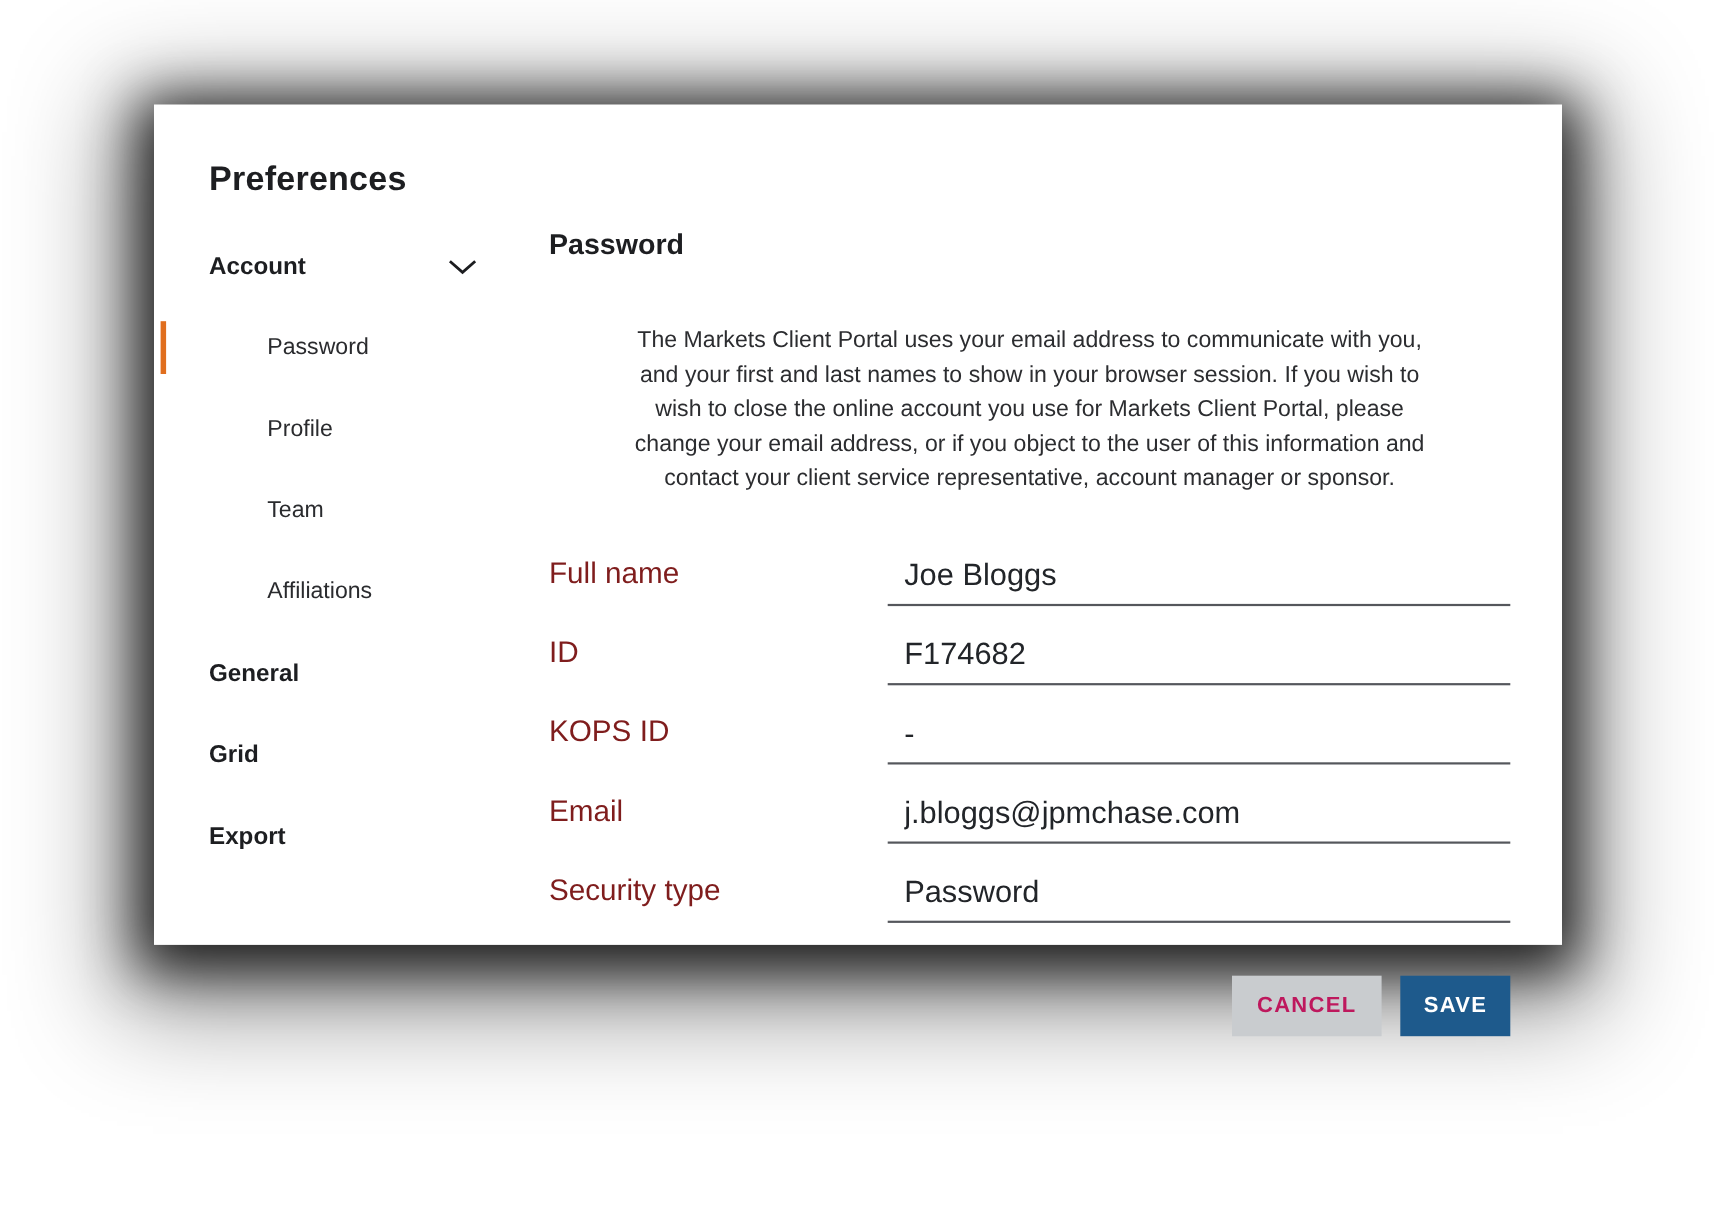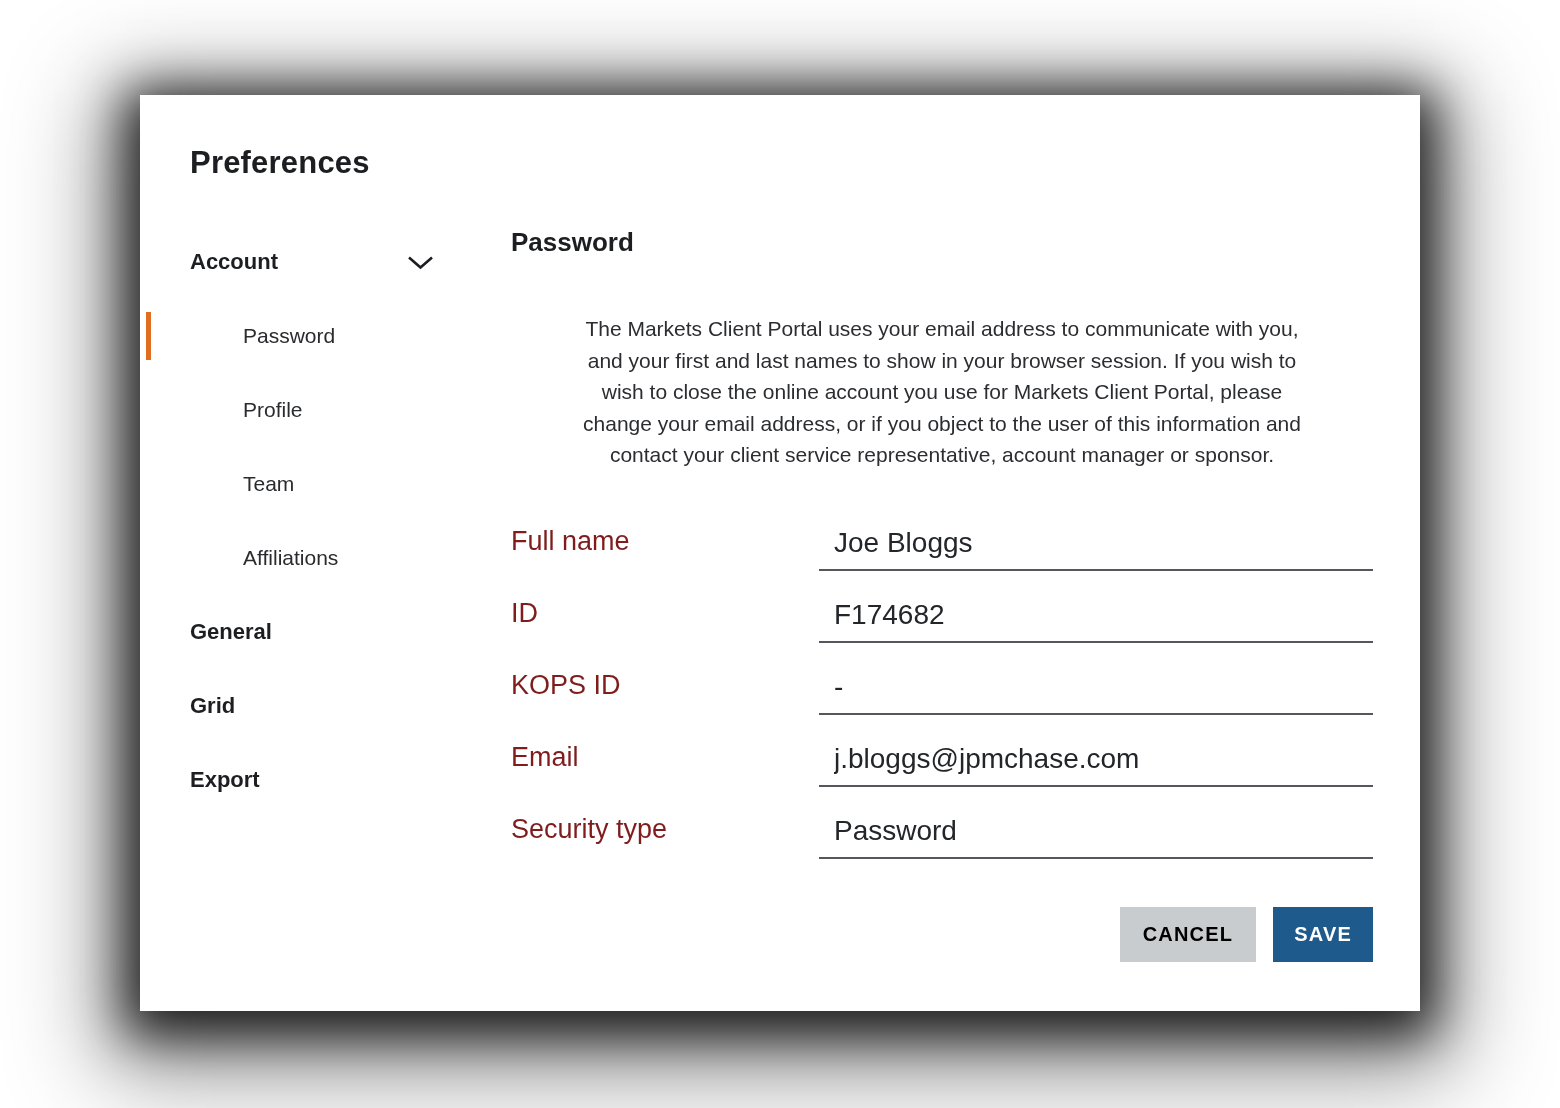--- a/index.html
+++ b/index.html
@@ -4,31 +4,31 @@
 <style>
   html,body { margin:0; padding:0; }
   body {
     width:1560px; height:1108px; background:#ffffff;
     font-family:"Liberation Sans","DejaVu Sans",sans-serif;
     -webkit-font-smoothing:antialiased;
   }
   .stage { position:relative; width:1560px; height:1108px; overflow:hidden; background:#fff; }
 
   .card {
-    position:absolute; left:140px; top:95px; width:1280px; height:916px;
+    position:absolute; left:140px; top:95px; width:1280px; height:764px;
     background:#fff; box-sizing:border-box; padding:48px 47px 0 50px;
     box-shadow:0 10px 48px 14px rgba(0,0,0,0.82), 0 26px 92px 34px rgba(0,0,0,0.42);
   }
 
   .dialog-title {
     margin:0; font-size:31px; line-height:40px; font-weight:600;
     color:#1d1e21; letter-spacing:.2px;
   }
 
-  .layout { display:flex; margin-top:42px;gap:12px; }
+  .layout { display:flex; margin-top:22px; }
 
   
   .sidebar { width:247px; margin-right:62px; flex:none; }
   .side-row {
     height:74px; display:flex; align-items:center; justify-content:space-between;
     font-size:22px; font-weight:600; color:#1d1e21; cursor:pointer;
   }
   .chev { display:flex; align-items:center; margin-right:3px; }
   .sub-list { list-style:none; margin:0; padding:0; }
   .sub-item {
@@ -53,21 +53,21 @@
     flex:1; min-width:0; border:none; background:transparent; outline:none;
     border-bottom:2px solid var(--underline-gray,#55575c);
     font-family:inherit; font-size:28px; color:#222529; padding:0 0 10px 15px;
   }
 
   .actions { display:flex; justify-content:flex-end; gap:17px; margin-top:48px; }
   .btn {
     height:55px; border:none; border-radius:0; font-family:inherit;
     font-size:20px; font-weight:600; letter-spacing:1.2px; cursor:pointer;
   }
-  .btn-cancel { background:var(--cancel-gray,#c9cccf); color:#000000; padding:0 23px; }
+  .btn-cancel { background:var(--cancel-gray,#c9cccf); color:#be185d; padding:0 23px; }
   .btn-save   { background:var(--save-blue,#1e5a8c);  color:#ffffff; padding:0 21px; }
 </style>
 </head>
 <body>
 
 <div class="stage">
   <div class="card">
 
     <h1 class="dialog-title">Preferences</h1>
 

